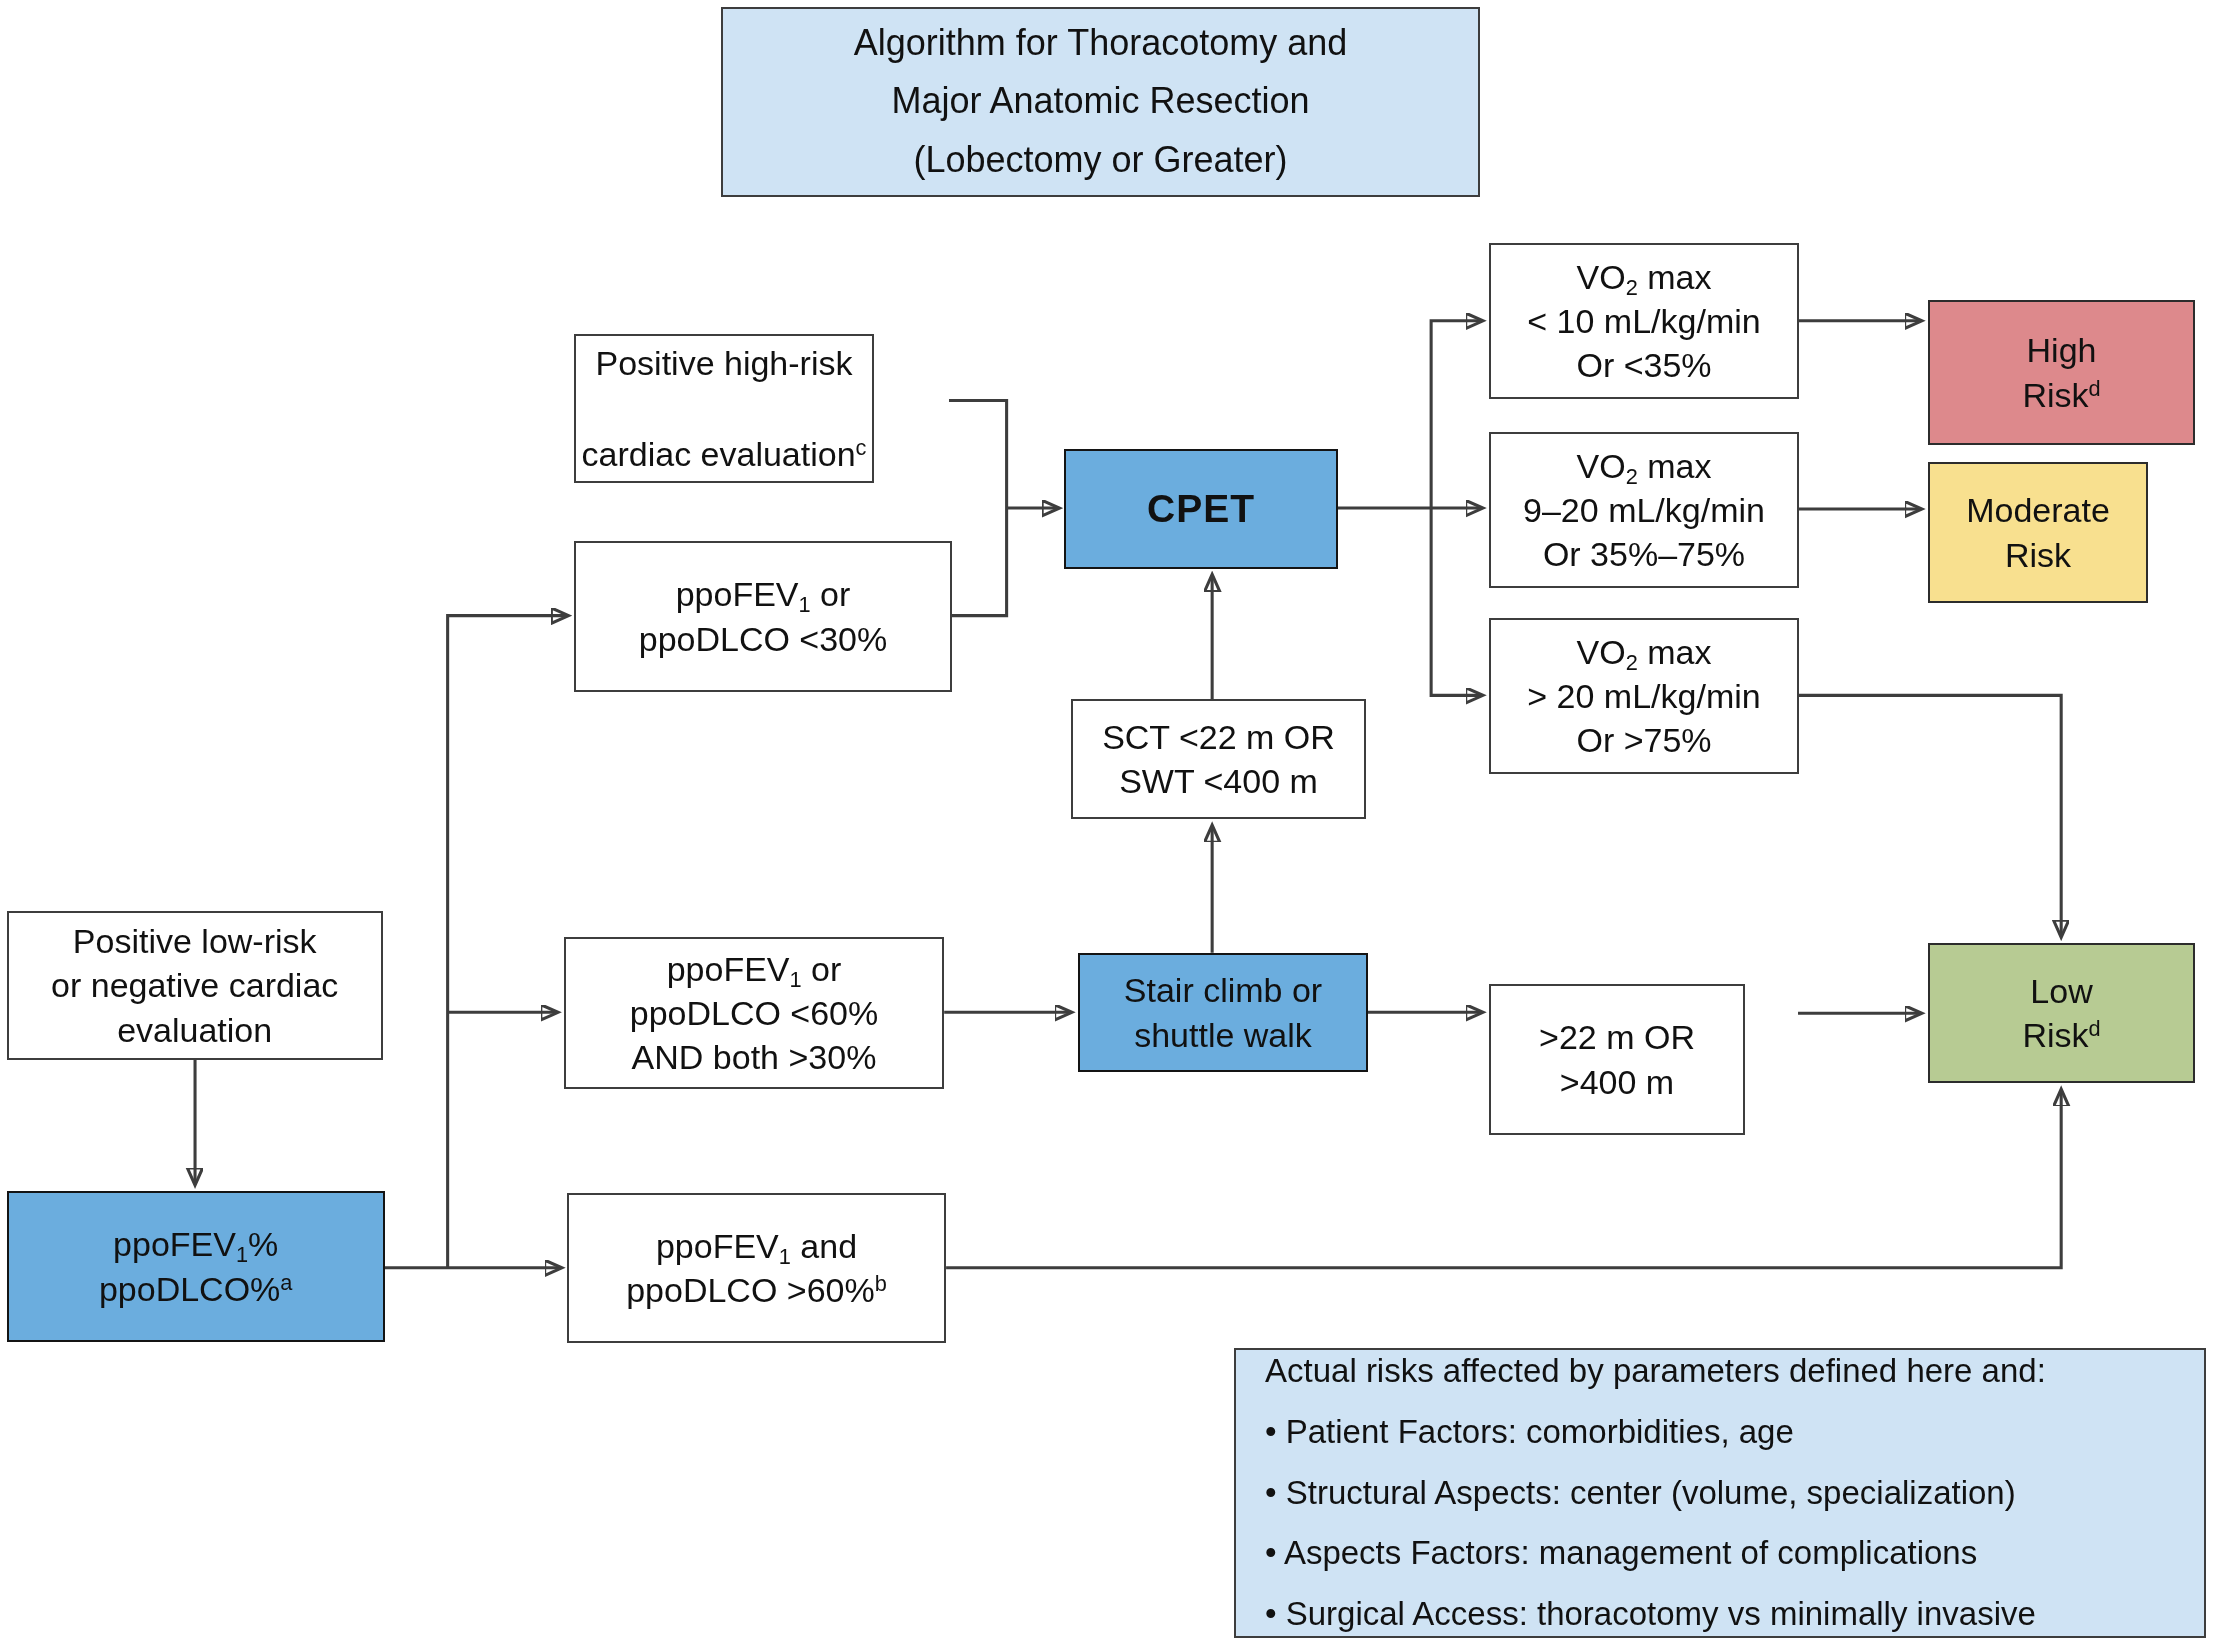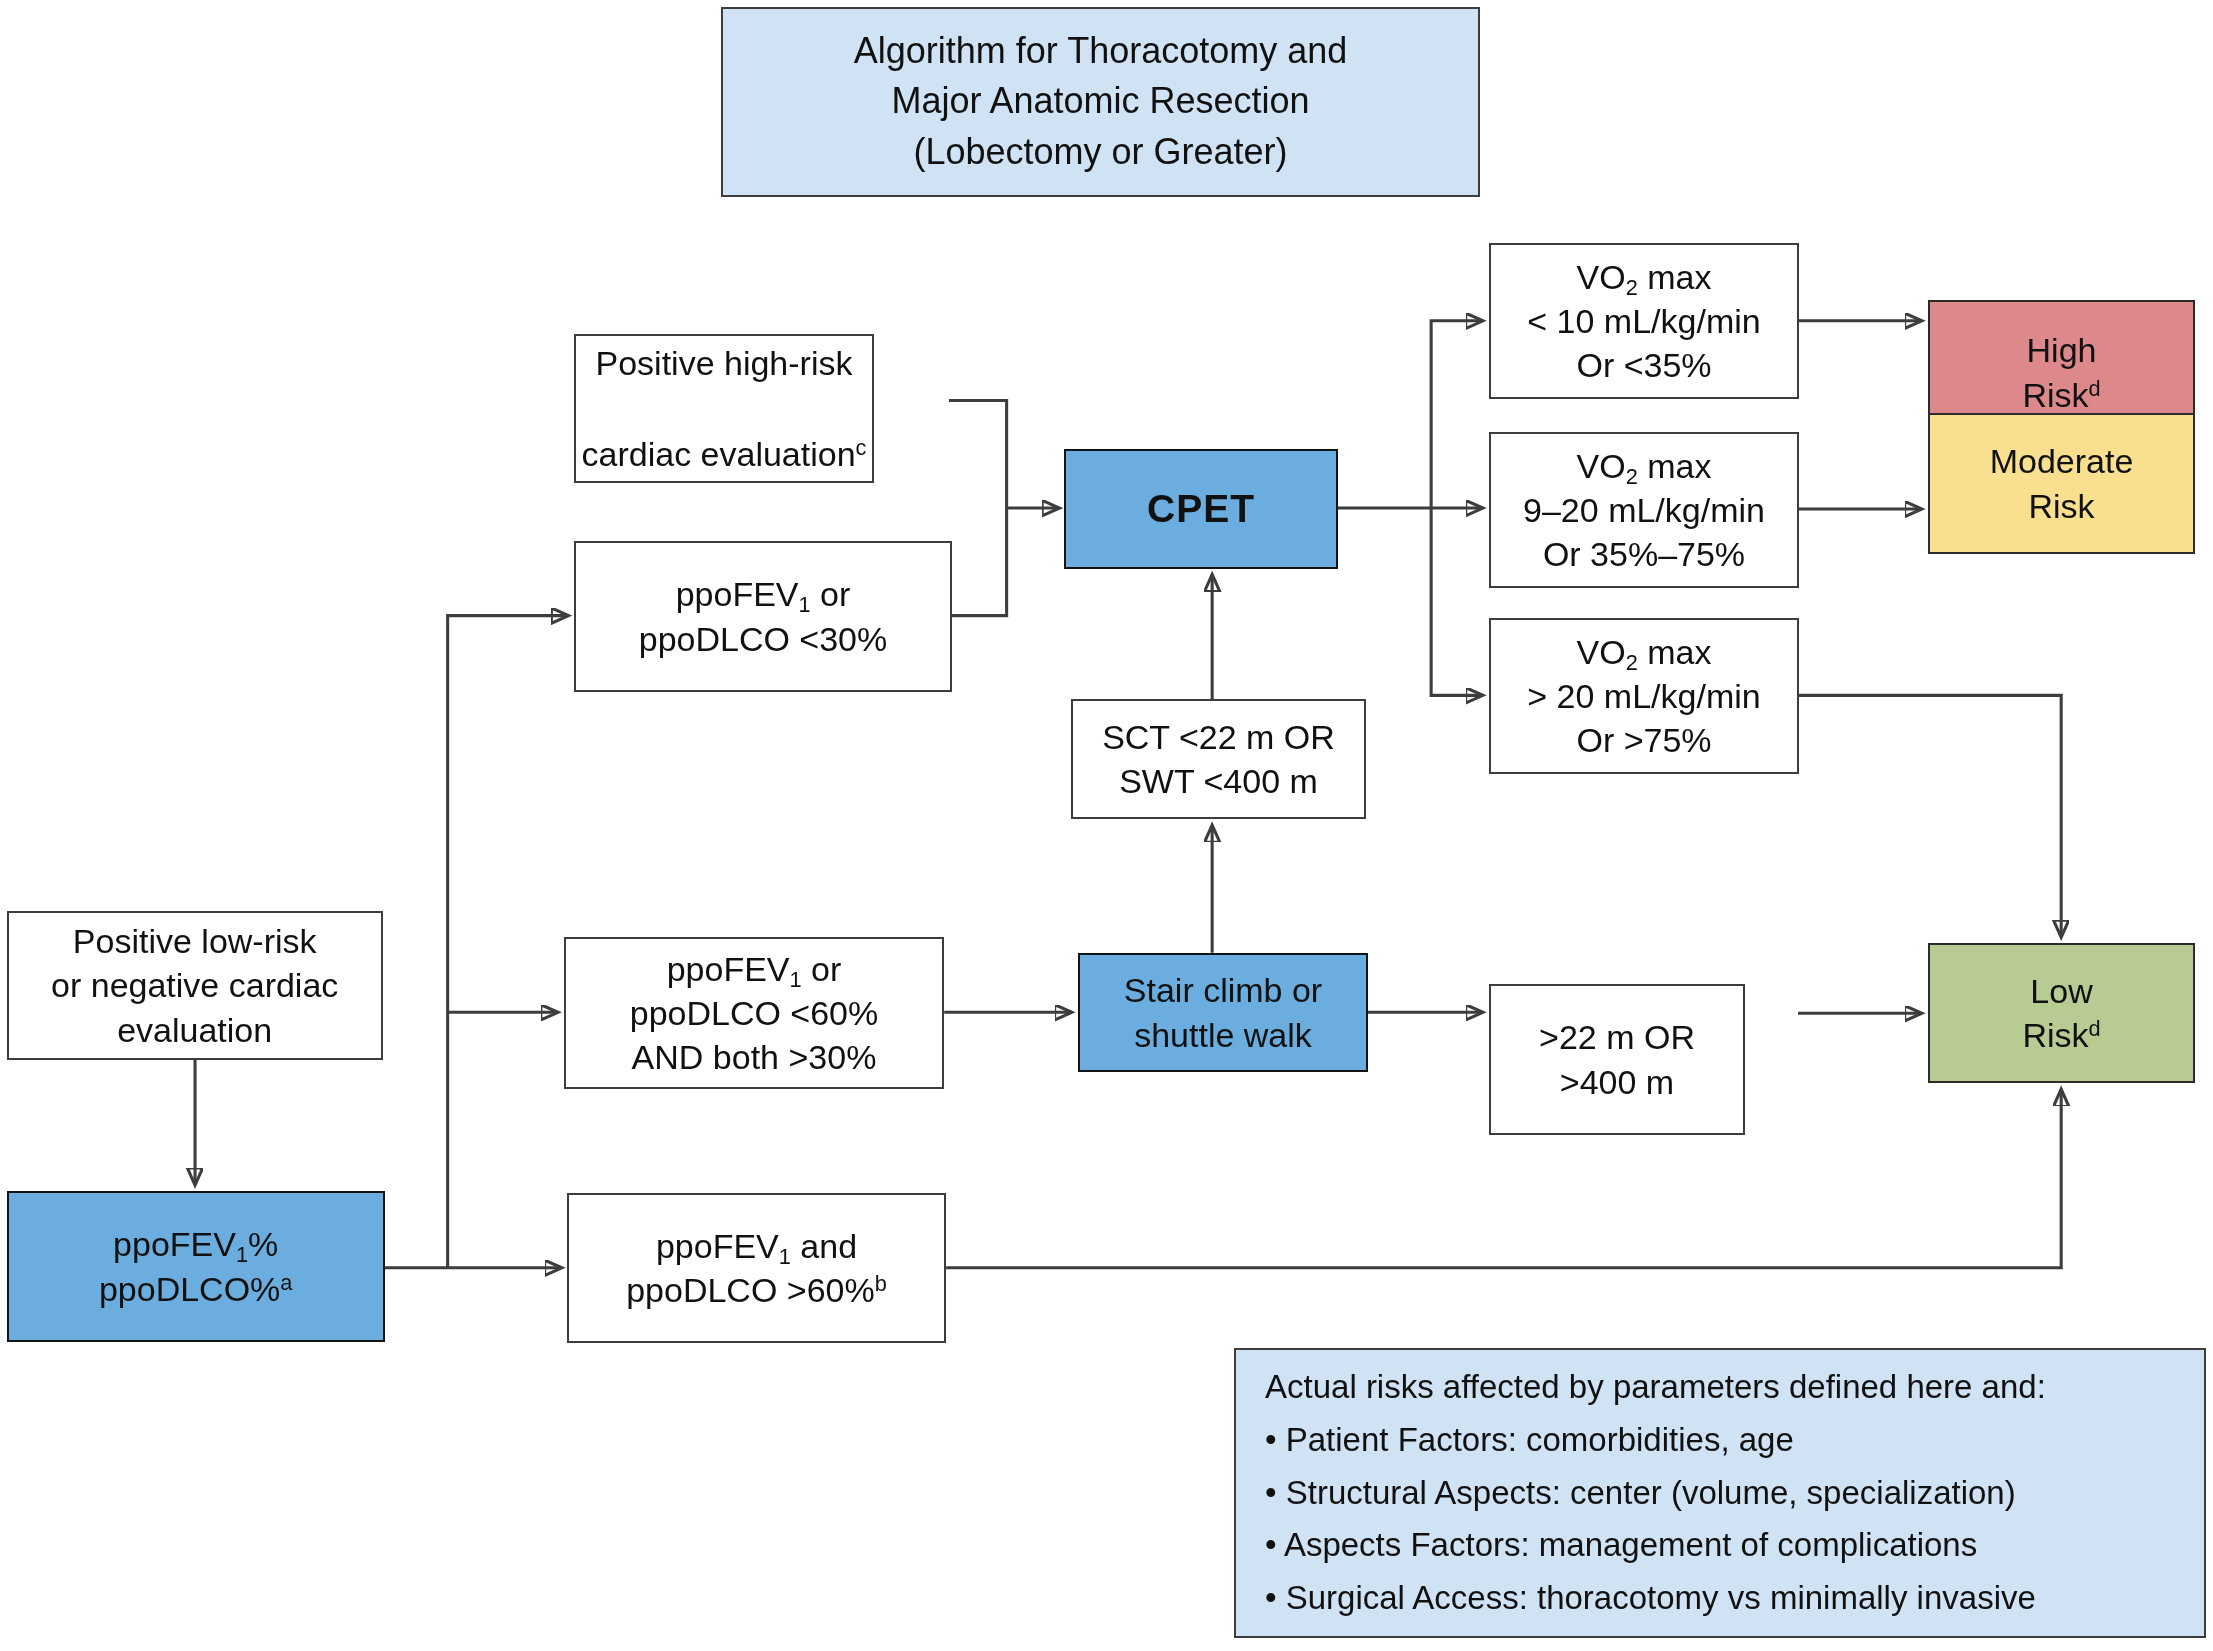--- a/index.html
+++ b/index.html
@@ -42,35 +42,35 @@
     justify-content: center;
     align-items: center;
     text-align: center;
     font-size: 34px;
     line-height: 1.3;
     color: var(--text);
   }
   .node .ln { white-space: pre; }
   .node .sub { font-size: 0.64em; vertical-align: -0.28em; line-height: 0; }
   .node .sup { font-size: 0.64em; vertical-align: 0.5em; line-height: 0; }
-  .fill-lightblue { background: var(--light-blue); border-color: #3d3d3d; }
+  .fill-lightblue { background: var(--light-blue); border-color: #3d3d3d; gap: 8px; }
   .fill-blue  { background: var(--blue);  border-color: #141414; }
   .fill-red   { background: var(--red);   border-color: #2c2c2c; }
   .fill-yellow{ background: var(--yellow);border-color: #2c2c2c; }
   .fill-green { background: var(--green); border-color: #2c2c2c; }
 
   #node-title        { left: 721px;  top: 6.7px;    width: 759px; height: 190px; font-size: 36px; line-height: 1.4; }
   #node-pos-high     { left: 574px;  top: 334px;  width: 300px; height: 149px; gap: 47px; }
   #node-lt30         { left: 574px;  top: 541px;  width: 378px; height: 151px; }
   #node-cpet         { left: 1064px; top: 449px;  width: 274px; height: 120px; font-weight: bold; font-size: 39px; letter-spacing: 1px; }
   #node-vo2-low      { left: 1489px; top: 243px;  width: 310px; height: 156px; }
   #node-vo2-mid      { left: 1489px; top: 432px;  width: 310px; height: 156px; }
   #node-vo2-high     { left: 1489px; top: 618px;  width: 310px; height: 156px; }
   #node-high-risk    { left: 1928px; top: 252px;  width: 267px; height: 145px; margin-top: 48px; }
-  #node-moderate-risk{ left: 1928px; top: 413px;  width: 267px; height: 141px; }
+  #node-moderate-risk{ left: 1928px; top: 462px;  width: 220px; height: 141px; }
   #node-low-risk     { left: 1928px; top: 943px;  width: 267px; height: 140px; }
   #node-sct          { left: 1071px; top: 699px;  width: 295px; height: 120px; }
   #node-pos-low      { left: 6.7px;    top: 911px;  width: 376px; height: 149px; }
   #node-lt60         { left: 564px;  top: 937px;  width: 380px; height: 152px; }
   #node-stair        { left: 1078px; top: 953px;  width: 290px; height: 119px; }
   #node-m22          { left: 1489px; top: 984px;  width: 256px; height: 151px; }
   #node-start        { left: 6.7px;    top: 1191px; width: 378px; height: 151px; }
   #node-gt60         { left: 567px;  top: 1193px; width: 379px; height: 150px; }
   #node-note {
     left: 1234px; top: 1348px; width: 972px; height: 290px;

